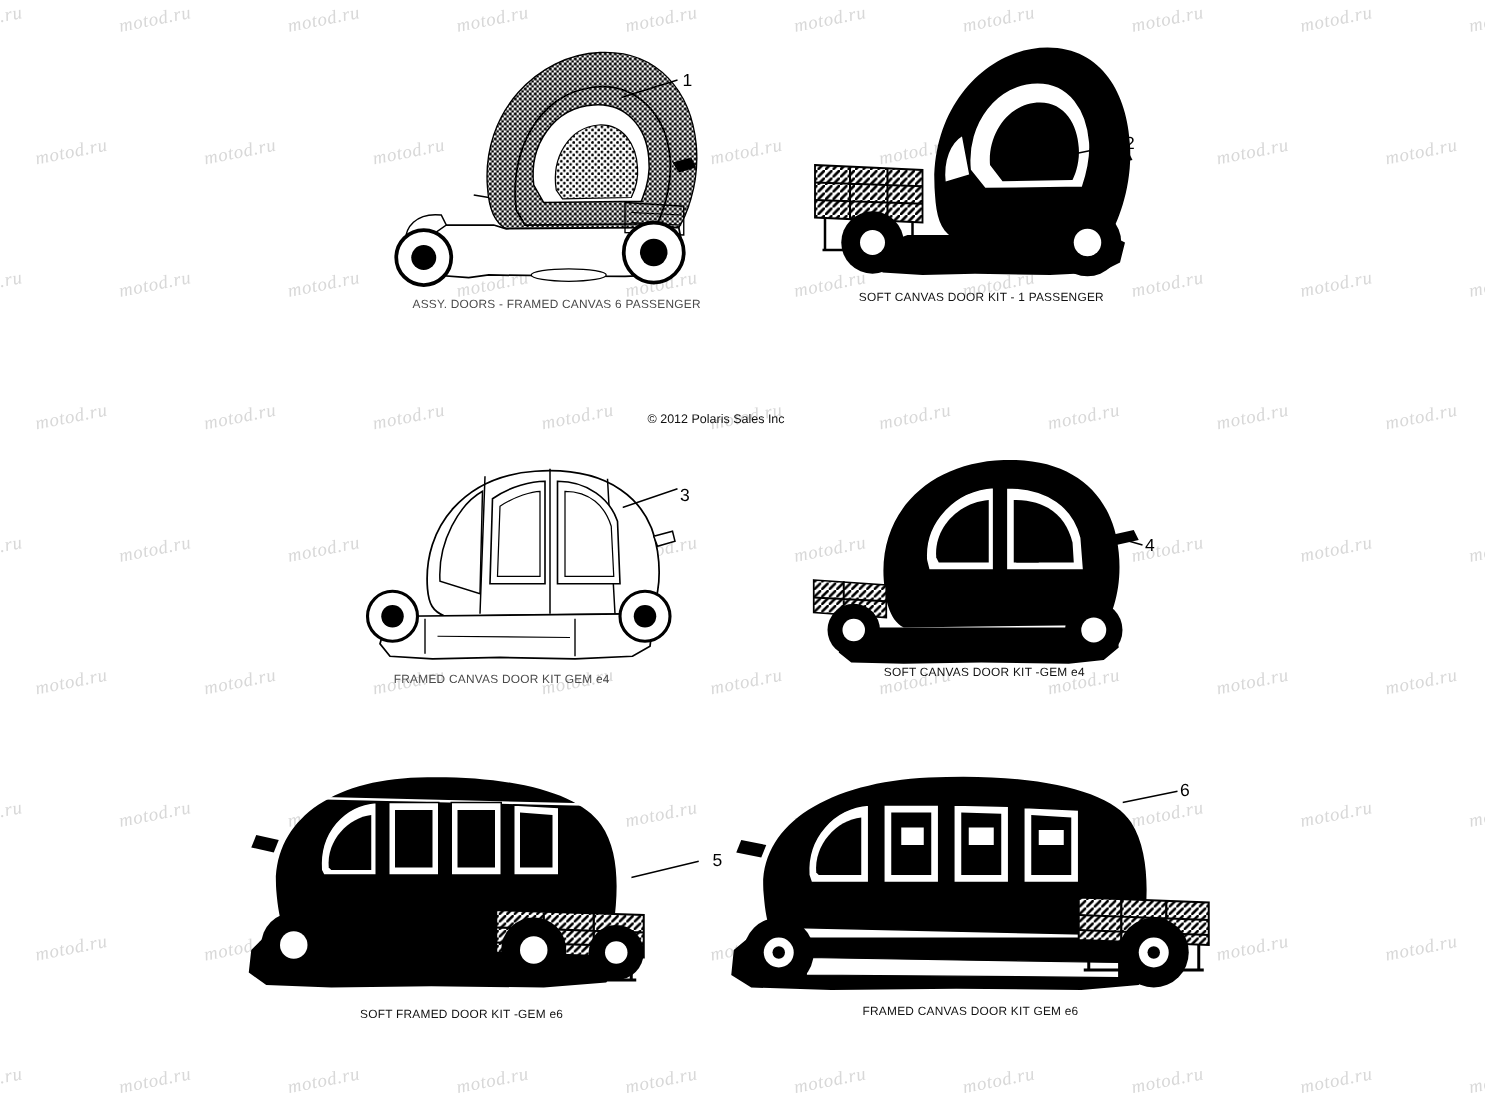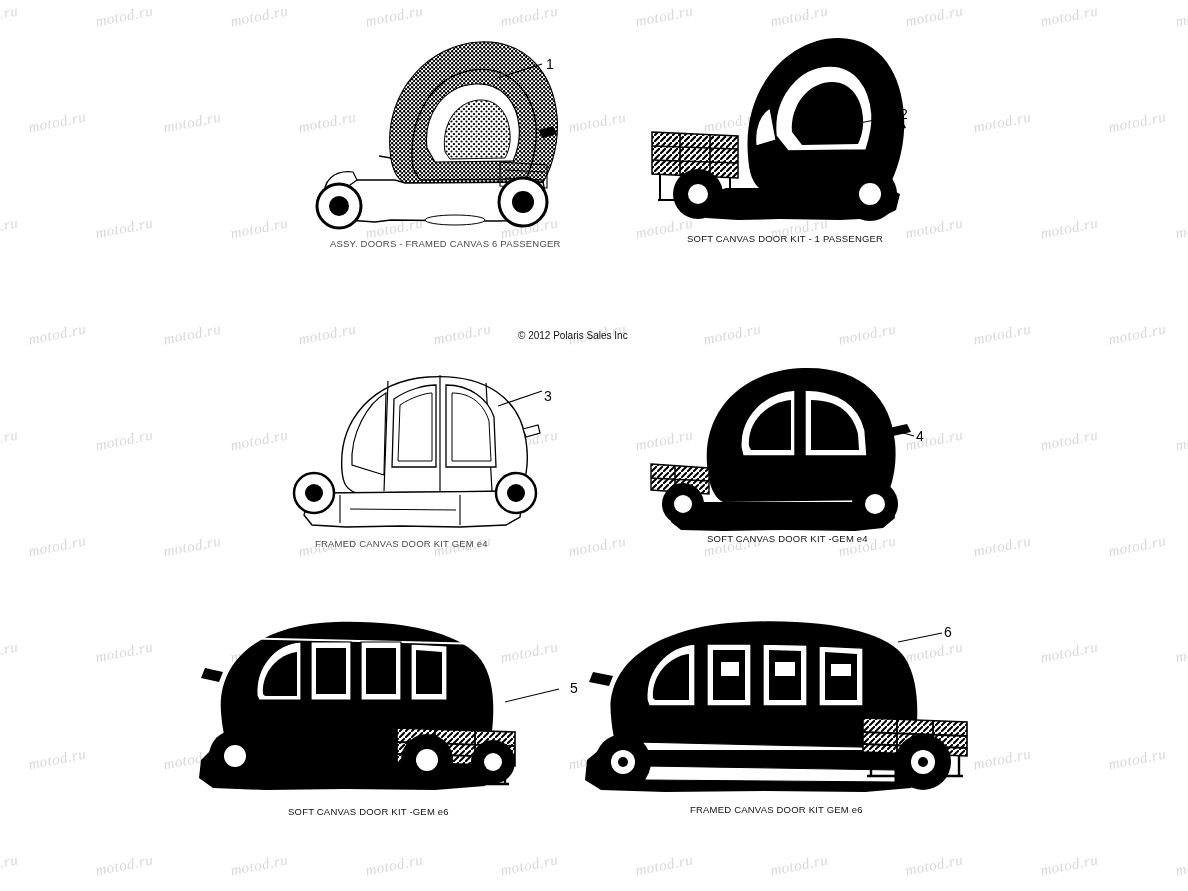--- a/index.html
+++ b/index.html
@@ -381,21 +381,21 @@
 
       <path d="M28 72 L10 68 L6 78 L24 82 Z" fill="#000000"></path>
     </svg>
   </div>
   <div class="leader" style="left:505px; top:686px;">
     <svg width="58" height="18">
         <line x1="0" y1="16" x2="54" y2="3"></line>
       </svg>
   </div>
   <div class="callout-num" style="left:570px; top:680px;">5</div>
-  <div class="caption" style="left:288px; top:806px;">SOFT CANVAS DOOR KIT -GEM e6</div>
+  <div class="caption" style="left:288px; top:806px;">SOFT FRAMED DOOR KIT -GEM e6</div>
 
   <div class="fig" style="left:575px; top:600px;">
     <svg width="420" height="200" viewBox="0 0 420 200">
       <defs>
         <pattern id="hatch6" width="6" height="6" patternUnits="userSpaceOnUse">
           <rect width="6" height="6" fill="#ffffff"></rect>
           <path d="M0 6 L6 0" stroke="#000" stroke-width="2"></path>
         </pattern>
       </defs>
 

